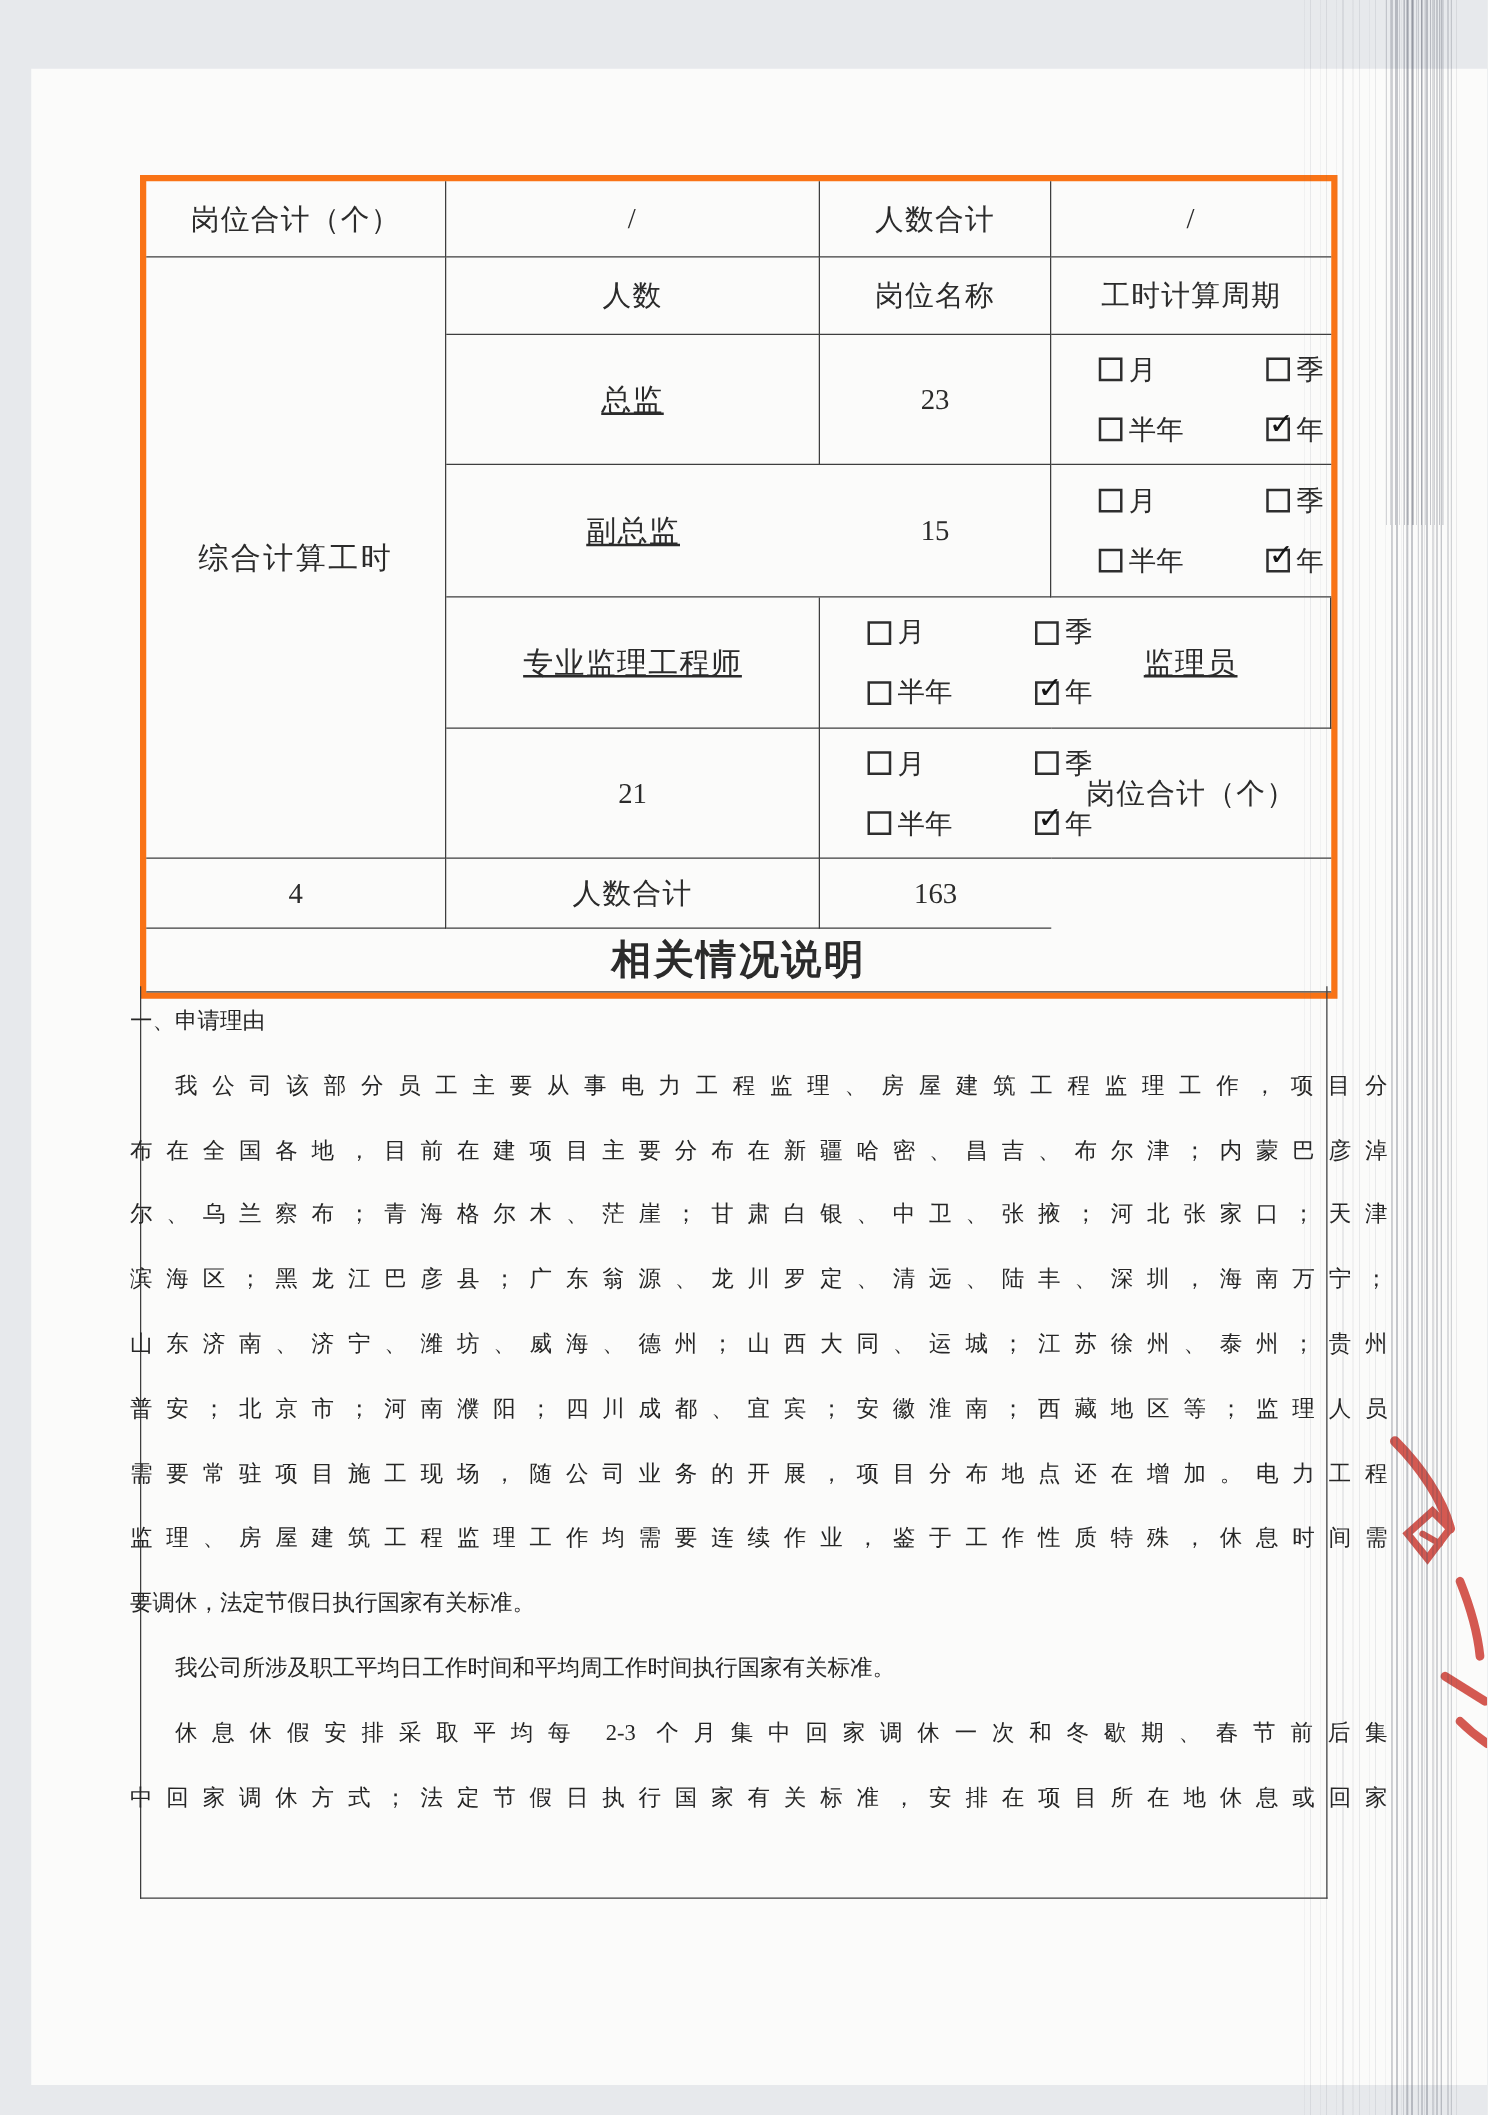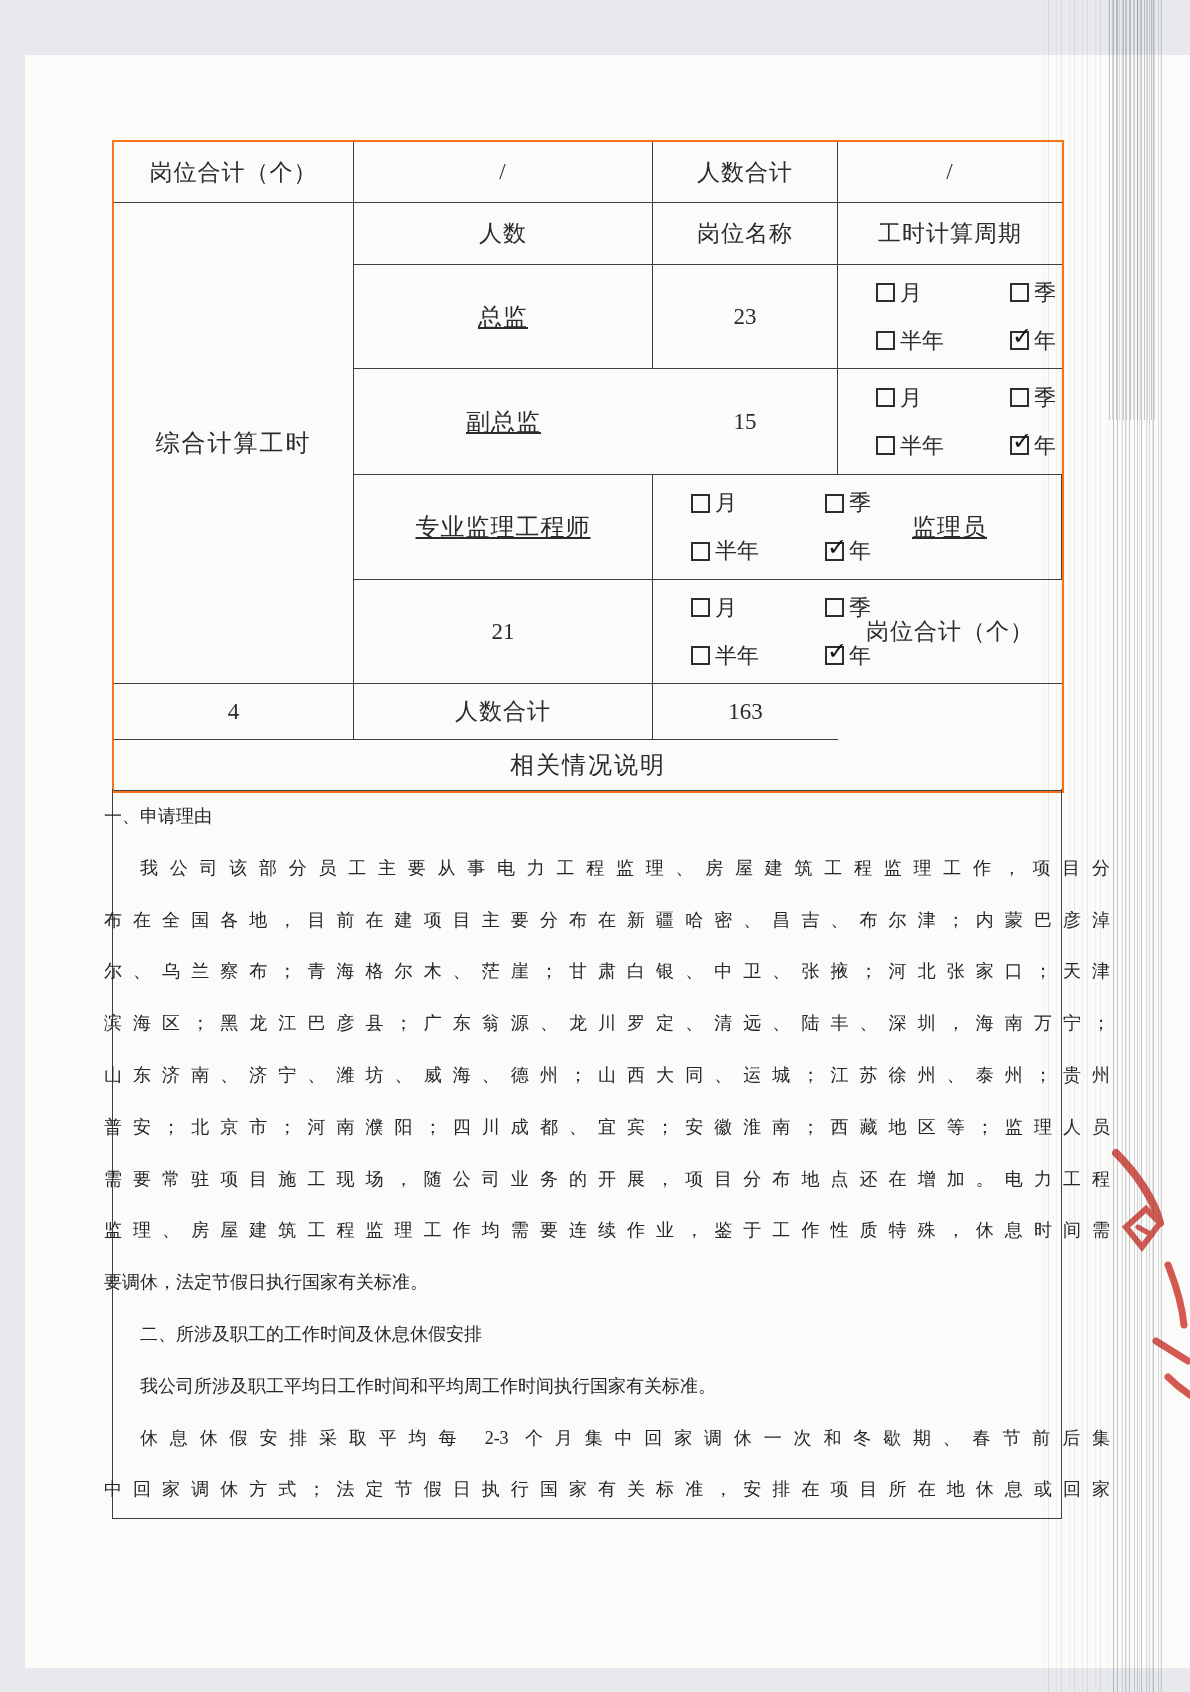--- a/index.html
+++ b/index.html
@@ -15,28 +15,28 @@
     background:
       repeating-linear-gradient(90deg, rgba(60,66,82,.22) 0 1px, rgba(0,0,0,0) 1px 4px,
         rgba(70,76,92,.30) 4px 5px, rgba(0,0,0,0) 5px 9px, rgba(50,56,72,.16) 9px 10px, rgba(0,0,0,0) 10px 12px);}
   .streaks::before{content:"";position:absolute;top:0;height:420px;right:10px;width:46px;
     background:repeating-linear-gradient(90deg, rgba(55,60,78,.28) 0 1px, rgba(0,0,0,0) 1px 3px,
         rgba(75,80,96,.20) 3px 4px, rgba(0,0,0,0) 4px 7px);}
   
   .grid{position:absolute;left:87px;top:85px;width:948px;display:grid;
         grid-template-columns:240px 299px 185px 224px;
         grid-template-rows:61px 62px 104px 106px 105px 104px 56px 51px;
-        border:2px solid #f97316;box-sizing:content-box;}
+        border:5px solid #f97316;box-sizing:content-box;}
   .c{border-right:1px solid #3e3e3e;border-bottom:1px solid #3e3e3e;
      display:flex;align-items:center;justify-content:center;font-size:23px;letter-spacing:1px;}
   .c:nth-child(4n){border-right:none;}
   .lastcol{border-right:none !important;}
   .merge{grid-column:1;grid-row:2/7;border-right:1px solid #3e3e3e;border-bottom:1px solid #3e3e3e;
          display:flex;align-items:center;justify-content:center;font-size:24px;letter-spacing:2px;}
-  .full{grid-column:1/5;border-right:none;font-size:24px;letter-spacing:2px;}
+  .full{grid-column:1/5;border-right:none;font-size:32px;letter-spacing:2px;font-weight:bold;}
   .pos{font-size:24px;text-decoration:underline;}
   .num{font-size:23px;letter-spacing:0;text-align:center;}
   .cbcell{justify-content:flex-start;}
   .cbgrid{display:grid;grid-template-columns:134px auto;row-gap:18px;align-content:center;
           padding-left:38px;width:100%;}
   .cbitem{display:flex;align-items:center;font-size:22px;letter-spacing:0;}
   .box{position:relative;display:inline-block;width:19px;height:19px;border:2px solid #2e2e2e;
        margin-right:5px;box-sizing:border-box;flex:0 0 auto;}
   .box .tick{position:absolute;left:0px;top:-9px;font-family:"DejaVu Sans",sans-serif;
        font-size:24px;font-weight:bold;color:#141414;line-height:1;}
@@ -181,21 +181,20 @@
         <div class="bline">一、申请理由</div>
         <div class="bline just" style="text-indent: 2em;">我公司该部分员工主要从事电力工程监理、房屋建筑工程监理工作，项目分</div>
         <div class="bline just">布在全国各地，目前在建项目主要分布在新疆哈密、昌吉、布尔津；内蒙巴彦淖</div>
         <div class="bline just">尔、乌兰察布；青海格尔木、茫崖；甘肃白银、中卫、张掖；河北张家口；天津</div>
         <div class="bline just">滨海区；黑龙江巴彦县；广东翁源、龙川罗定、清远、陆丰、深圳，海南万宁；</div>
         <div class="bline just">山东济南、济宁、潍坊、威海、德州；山西大同、运城；江苏徐州、泰州；贵州</div>
         <div class="bline just">普安；北京市；河南濮阳；四川成都、宜宾；安徽淮南；西藏地区等；监理人员</div>
         <div class="bline just">需要常驻项目施工现场，随公司业务的开展，项目分布地点还在增加。电力工程</div>
         <div class="bline just">监理、房屋建筑工程监理工作均需要连续作业，鉴于工作性质特殊，休息时间需</div>
         <div class="bline">要调休，法定节假日执行国家有关标准。</div>
-        <div class="bline" style="text-indent: 2em;">二、所涉及职工的工作时间及休息休假安排</div>
         <div class="bline" style="text-indent: 2em;">我公司所涉及职工平均日工作时间和平均周工作时间执行国家有关标准。</div>
         <div class="bline just" style="text-indent: 2em;">休息休假安排采取平均每 2-3 个月集中回家调休一次和冬歇期、春节前后集</div>
         <div class="bline just">中回家调休方式；法定节假日执行国家有关标准，安排在项目所在地休息或回家</div>
       </div>
 
     <div class="seal">
       <svg width="88" height="290" viewBox="0 0 88 290">
         <g fill="none" stroke="#c8281e" stroke-width="8" stroke-linecap="round" opacity="0.9">
           <path d="M14 38 C 34 58, 52 84, 58 108"></path>
           <path d="M58 108 L 40 132 L 24 112 L 44 94 Z" stroke-width="6"></path>

